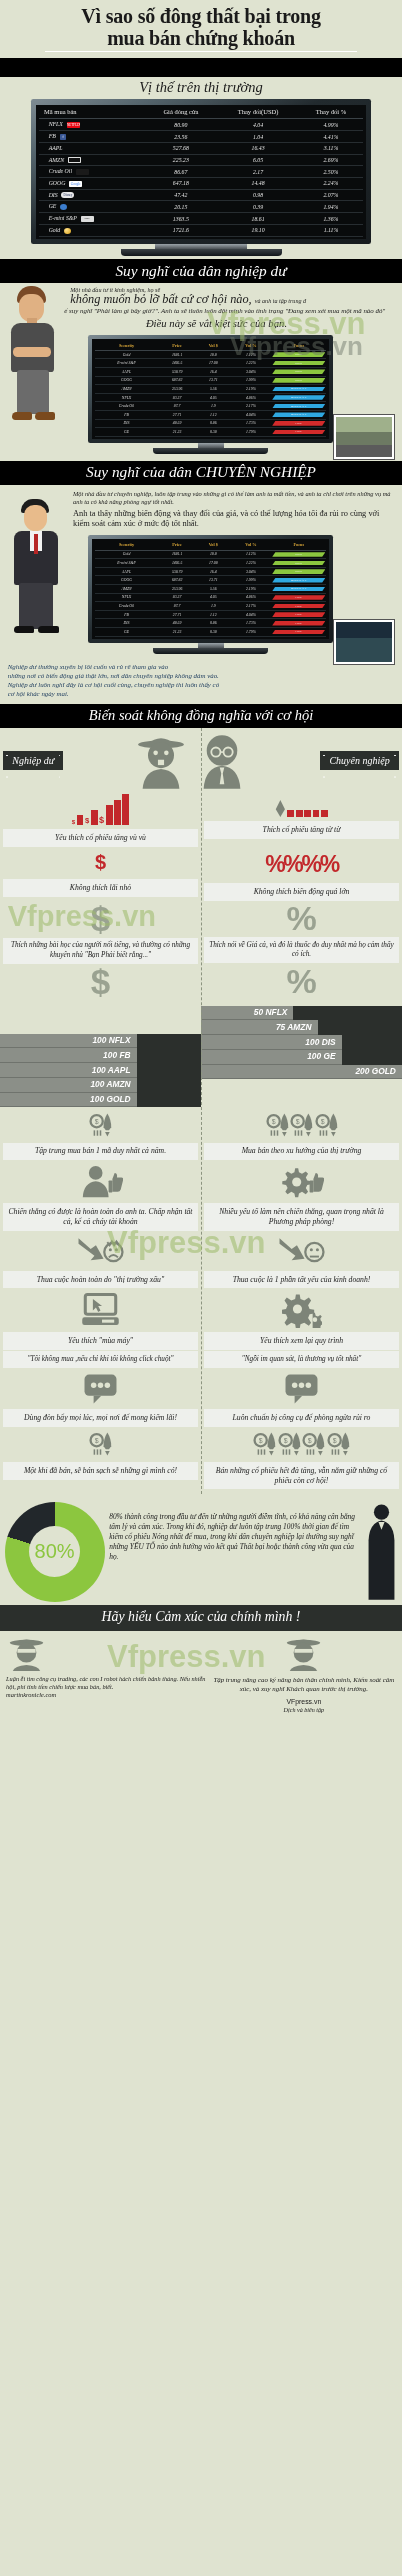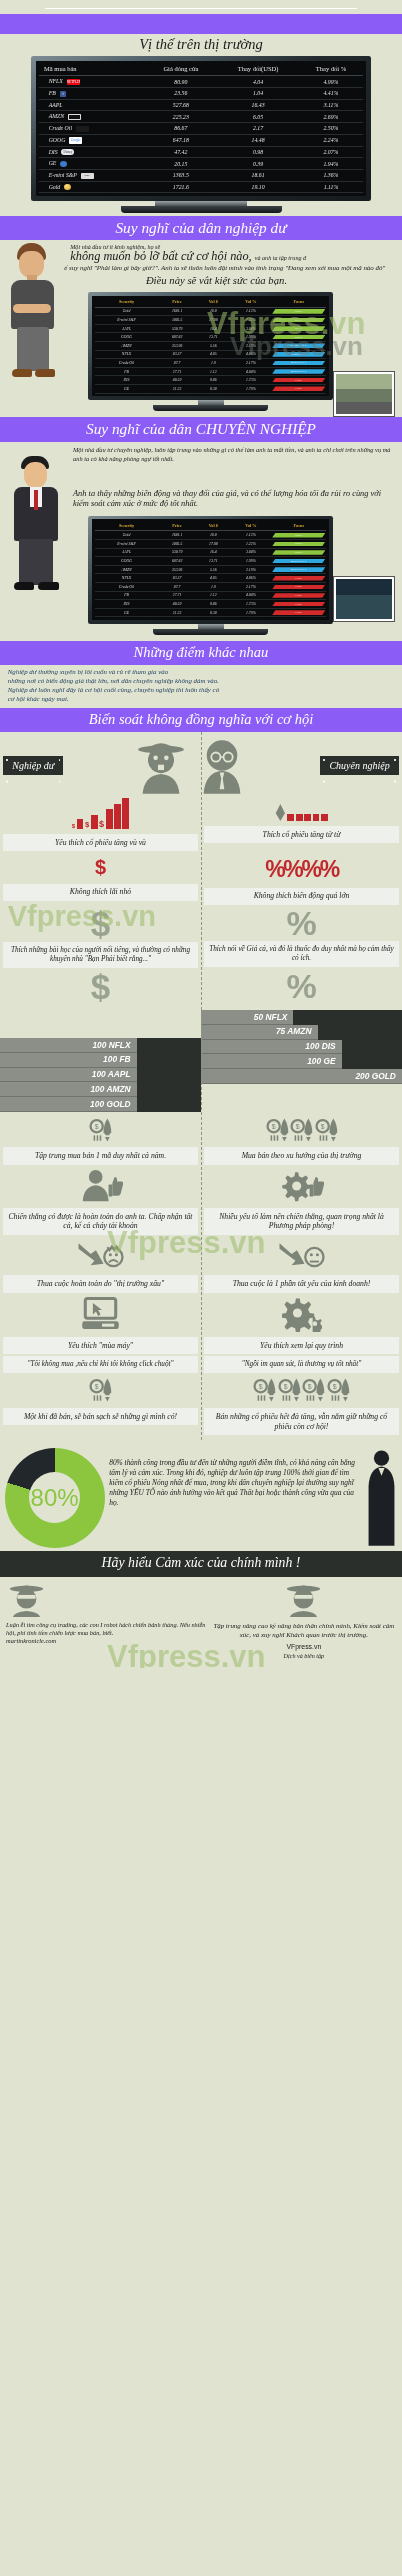--- a/index.html
+++ b/index.html
@@ -22,21 +22,21 @@
   }
   .hdr .rule { height: 1.5px; background: #fff; margin: 1.5px 34px 2.3px; }
   .hdr .sub {
     font-size: 11px;
     line-height: 1.22;
     font-family: "Liberation Serif", serif;
   }
 
   
   .band {
-    background: #8b5cf6;
+    background: #000000;
     color: #fff;
     text-align: center;
     font-style: italic;
     font-size: 15.3px;
     line-height: 1;
     padding: 3.8px 0 5.4px;
     font-family: "Liberation Serif", serif;
   }
   .band.small { font-size: 14.5px; }
 
@@ -115,21 +115,21 @@
   .para { padding: 3.1px 12.3px 1.5px; }
   .lead { font-size: 6.1px; font-style: italic; padding-left: 58px; }
   .big-italic {
     font-size: 12.3px; font-style: italic; line-height: 1.1;
     padding-left: 58px;
   }
   .big-italic .sm { font-size: 6.1px; }
   .mid-italic { font-size: 6.9px; font-style: italic; line-height: 1.25; padding-left: 52px; }
   .center-italic { font-size: 10.7px; font-style: italic; text-align: center; padding: 1.5px 0 0 31px; }
   .pro-para { font-size: 6.4px; font-style: italic; line-height: 1.3; padding: 4.6px 7.7px 0 73px; }
-  .pro-para2 { font-size: 8.4px; font-style: italic; line-height: 1.2; padding: 2.3px 7.7px 0 73px; margin-top: 24px; }
+  .pro-para2 { font-size: 8.4px; line-height: 1.2; padding: 2.3px 7.7px 0 73px; }
 
   .block-row { position: relative; min-height: 7.7px; }
   .person {
     position: absolute; left: 6.1px; top: 0;
     width: 54px;
   }
 
   
   .av-am { position: relative; width: 54px; height: 138px; }
   .av-am .hair { position:absolute; left:10.7px; top:3.1px; width:29px; height:17px; background:#7a4a27; border-radius:13.8px 13.8px 3.1px 3.1px; }
@@ -230,21 +230,21 @@
     width:100px; height:100px; border-radius:50%; flex:0 0 100px;
     background: conic-gradient(#8cc63f 0 80%, #22272b 80% 100%);
     display:flex; align-items:center; justify-content:center;
     position:relative;
   }
   .donut::after {
     content:''; position:absolute; width:51px; height:51px;
     background:#dfe3d0; border-radius:50%;
   }
   .donut .lab {
-    position:relative; z-index:2; color:#8cc63f; font-size:24px;
+    position:relative; z-index:2; color:#8cc63f; font-size:20px;
     font-family:"Liberation Sans",sans-serif;
   }
   .donut-text { font-size:7.4px; font-style:italic; line-height:1.34; padding-top:10.7px; }
   .silhouette { position:absolute; right:3.1px; bottom:1.5px; width:35px; height:101px; }
 
   
   .foot-band {
     background:#2b2f2c; color:#fff; text-align:center;
     font-style:italic; font-size:13.8px; padding:4.6px 0 6.1px;
   }
@@ -258,20 +258,24 @@
     color:#9dbb6a; opacity:.55; pointer-events:none; white-space:nowrap;
   }
   .wm.dark { color:#6b7468; opacity:.45; }
 </style>
 </head>
 <body>
 
 <div class="page">
 
   <div class="hdr">
+    <h1>
+      <span>Vì sao số đông thất bại trong</span><br>
+      <span>mua bán chứng khoán</span>
+    </h1>
     <div class="rule"></div>
   </div>
 
   <div class="band" style="padding:1.5px 0 2.3px;">&nbsp;</div>
   <div class="sec-title">Vị thế trên thị trường</div>
 
   <div class="monitor">
     <div class="screen-outer">
       <div class="screen-inner">
         <table class="stk">
@@ -616,21 +620,20 @@
               </tbody>
           </table>
         </div>
       </div>
       <div class="stand" style="width:26px;height:5.4px;"></div>
       <div class="stand-base" style="width:115px;height:6.1px;"></div>
     </div>
     <div class="photo turtle" style="top:135px;"></div>
   </div>
 
-  <div class="band small">Những điểm khác nhau</div>
   <div class="diff-text">
     <div>Nghiệp dư thường xuyên bị lôi cuốn và rủ rê tham gia vào</div>
     <div>những nơi có biến động giá thật lớn, nơi dân chuyên nghiệp không dám vào.</div>
     <div>Nghiệp dư luôn nghĩ đây là cơ hội cuối cùng, chuyên nghiệp thì luôn thấy có</div>
     <div>cơ hội khác ngày mai.</div>
   </div>
 
   <div class="band small">Biến soát không đồng nghĩa với cơ hội</div>
 
   <div class="cmp">
@@ -905,20 +908,48 @@
                   <path d="M40 26 l3 0 1 4 3 1 3 -2 2 2 -2 3 1 3 4 1 0 3 -4 1 -1 3 2 3 -2 2 -3 -2 -3 1 -1 4 -3 0 z" fill="#7d8478"></path>
                   <circle cx="43" cy="35" r="3" fill="#dfe3d0"></circle>
                 </svg>
               </div>
               <div class="cap">Yêu thích xem lại quy trình</div>
               <div class="cap tight" style="margin-top:1.5px;">"Ngồi im quan sát, là thương vụ tốt nhất"</div>
             </div>
           </div>
         </div>
         <div class="row2">
+          <div class="col">
+            <div class="cell">
+              <div class="art">
+                <svg width="35" height="32" viewBox="0 0 46 42">
+                  <rect x="2" y="2" width="42" height="28" rx="6" fill="#7d8478"></rect>
+                  <path d="M14 30 l0 10 10 -10 z" fill="#7d8478"></path>
+                  <circle cx="14" cy="16" r="3.6" fill="#dfe3d0"></circle>
+                  <circle cx="23" cy="16" r="3.6" fill="#dfe3d0"></circle>
+                  <circle cx="32" cy="16" r="3.6" fill="#dfe3d0"></circle>
+                </svg>
+              </div>
+              <div class="cap">Dùng đòn bẩy mọi lúc, mọi nơi để mong kiếm lãi!</div>
+            </div>
+          </div>
+          <div class="col">
+            <div class="cell">
+              <div class="art">
+                <svg width="35" height="32" viewBox="0 0 46 42">
+                  <rect x="2" y="2" width="42" height="28" rx="6" fill="#7d8478"></rect>
+                  <path d="M14 30 l0 10 10 -10 z" fill="#7d8478"></path>
+                  <circle cx="14" cy="16" r="3.6" fill="#dfe3d0"></circle>
+                  <circle cx="23" cy="16" r="3.6" fill="#dfe3d0"></circle>
+                  <circle cx="32" cy="16" r="3.6" fill="#dfe3d0"></circle>
+                </svg>
+              </div>
+              <div class="cap">Luôn chuẩn bị công cụ để phòng ngừa rủi ro</div>
+            </div>
+          </div>
         </div>
         <div class="row2">
           <div class="col">
             <div class="cell">
               <div class="art">
                 <svg width="23" height="26" viewBox="0 0 30 34">
                   <circle cx="10" cy="12" r="8" fill="none" stroke="#7d8478" stroke-width="3"></circle>
                   <text x="10" y="16" font-size="9" text-anchor="middle" fill="#7d8478" font-family="Liberation Sans">$</text>
                   <rect x="6" y="24" width="2" height="7" fill="#7d8478"></rect>
                   <rect x="10" y="24" width="2" height="7" fill="#7d8478"></rect>

